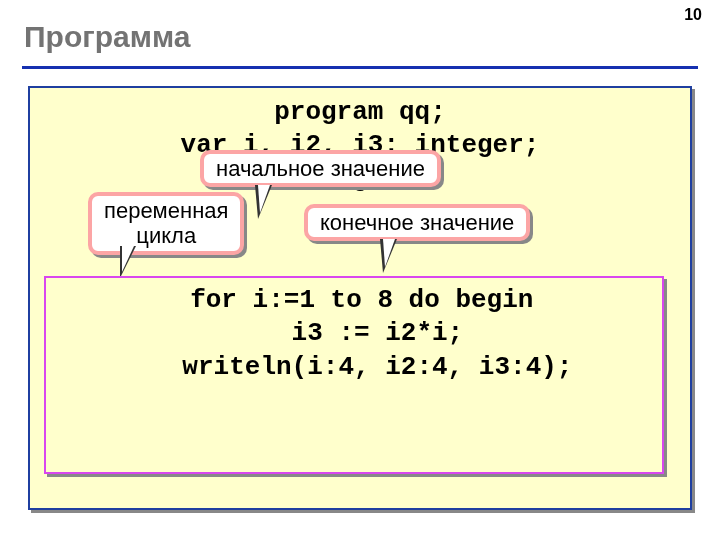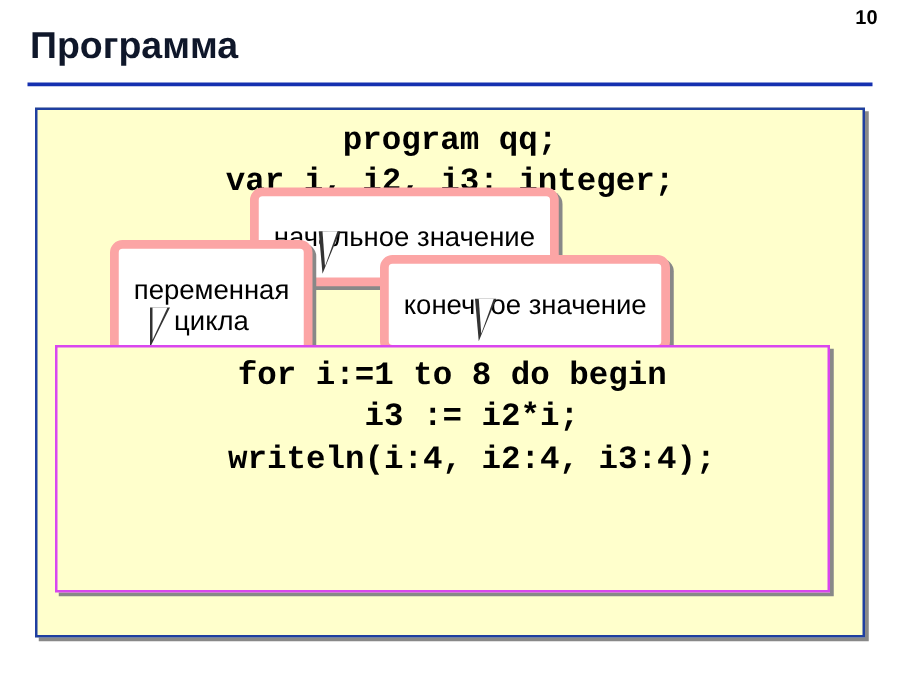--- a/index.html
+++ b/index.html
@@ -23,21 +23,21 @@
     font-size: 16px;
     font-weight: bold;
     color: #000;
   }
   .title {
     position: absolute;
     top: 20px;
     left: 24px;
     font-size: 30px;
     font-weight: bold;
-    color: #0f172a;
+    color: #737373;
   }
   .hr {
     position: absolute;
     top: 66px;
     left: 22px;
     width: 676px;
     height: 0;
     border-top: 3px solid #1530b0;
   }
   .codebox {
@@ -69,24 +69,24 @@
     height: 198px;
     background: #ffffcc;
     border: 2px solid #d946ef;
     box-shadow: 3px 3px 0 #888;
     box-sizing: border-box;
     padding: 6px 10px;
   }
   .callout {
     position: absolute;
     background: #ffffff;
-    border: 7px solid #fca5a5;
+    border: 4px solid #fca5a5;
     border-radius: 10px;
     box-shadow: 3px 3px 0 #888;
-    padding: 20px 12px;
+    padding: 2px 12px;
     font-size: 22px;
     color: #000;
     text-align: center;
     line-height: 1.15;
   }
   .callout-tail {
     position: absolute;
     width: 0;
     height: 0;
   }

